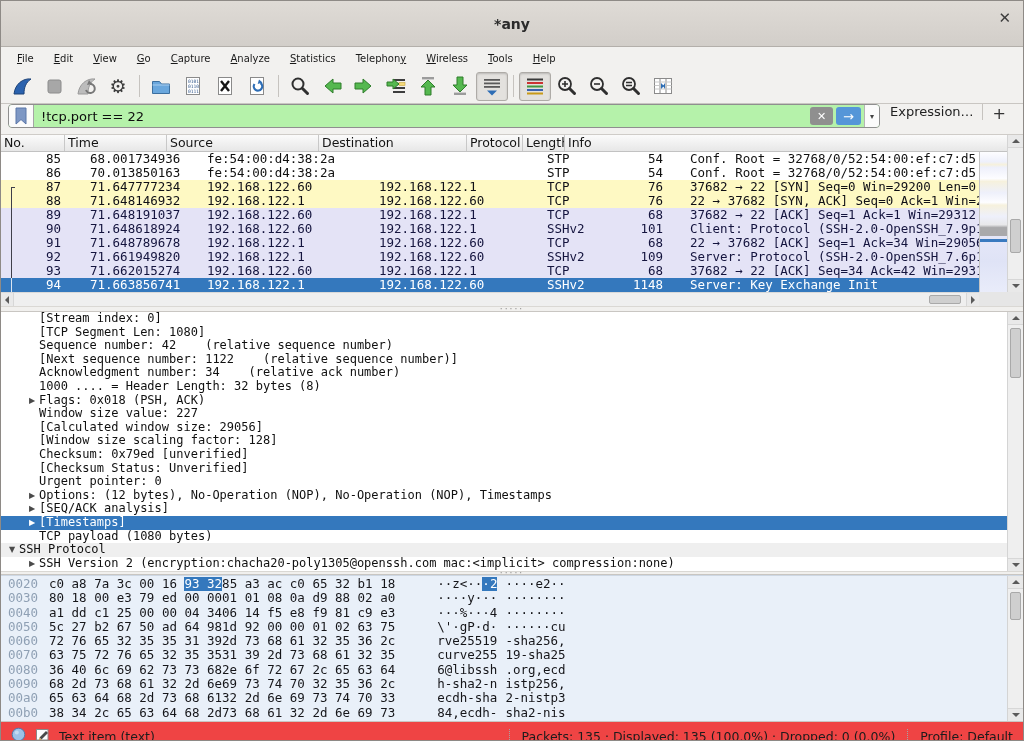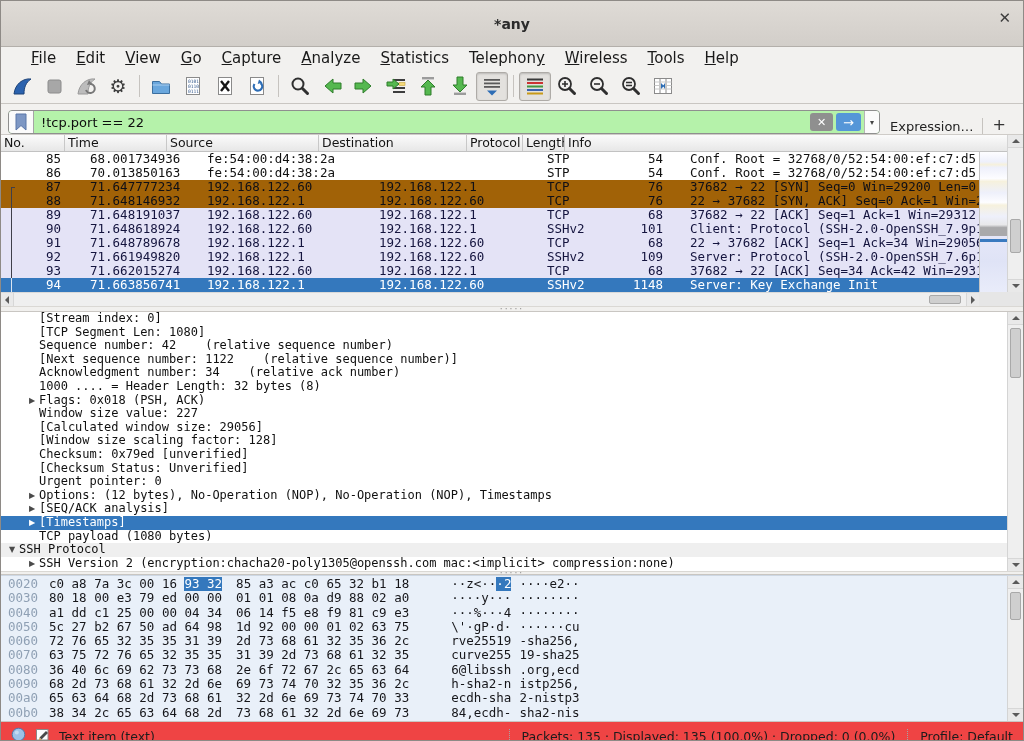--- a/index.html
+++ b/index.html
@@ -9,35 +9,35 @@
     display:flex; flex-direction:column; overflow:hidden; }
 
   
   .titlebar { height:46px; flex:none; background:linear-gradient(#dfdbd6,#d2cec9);
     border-bottom:1px solid #b3afaa; position:relative; display:flex; align-items:center; }
   .title { flex:1; text-align:center; font-weight:bold; font-size:14px; color:#2b2b2b; }
   .close-btn { position:absolute; right:12px; top:8px; font-size:15px; color:#3c3c3c; cursor:default; }
 
   
   .menubar { height:22px; flex:none; background:#f2f1ef; display:flex; align-items:center;
-    padding-left:20px; font-size:15px; color:#1a1a1a; }
+    padding-left:6px; font-size:10px; color:#1a1a1a; }
   .menu-item { padding:1px 10px; white-space:nowrap; }
 
   
   .toolbar { height:35px; flex:none; background:#f2f1ef; border-bottom:1px solid #c9c6c2;
     display:flex; align-items:center; padding-left:5px; }
   .tbtn { width:32px; height:29px; display:flex; align-items:center; justify-content:center; flex:none; }
   .tbtn.pressed { border:1px solid #aeaba7; border-radius:3px; background:#e3e1de;
     box-shadow:inset 0 1px 2px rgba(0,0,0,.18); }
   .tsep { width:1px; height:22px; background:#c6c3bf; margin:0 5px; flex:none; }
   .gear-glyph { font-size:19px; color:#3d3d3d; line-height:1; }
 
   
   .filterbar { height:31px; flex:none; background:#f2f1ef; border-bottom:1px solid #cfccc8;
-    display:flex; align-items:flex-end; padding:0 7px; }
+    display:flex; align-items:flex-start; padding:0 7px; }
   .filter-field { flex:1; height:24px; border:1px solid #8f8f8f; border-radius:4px;
     background:#b5f2aa; display:flex; align-items:center; overflow:hidden; }
   .bookmark-btn { width:25px; height:100%; background:#fbfbfb; border-right:1px solid #a5a5a5;
     display:flex; align-items:center; justify-content:center; flex:none; }
   .filter-text { flex:1; padding-left:7px; font-size:13px; color:#0e0e0e; white-space:pre; overflow:hidden; }
   .filter-clear { width:23px; height:18px; background:#8f8f8f; border-radius:3px; color:#fff;
     font-size:11px; display:flex; align-items:center; justify-content:center; margin-right:3px; flex:none; }
   .filter-apply { width:25px; height:18px; background:#5596d8; border-radius:3px; color:#fff;
     font-size:13px; display:flex; align-items:center; justify-content:center; margin-right:3px; flex:none; }
   .filter-drop { width:15px; height:100%; background:#fbfbfb; border-left:1px solid #b5b5b5;
@@ -58,21 +58,21 @@
   .hcell.info{flex:1; border-right:none;}
   .prows { position:absolute; left:0; top:17px; width:978px; height:140px; overflow:hidden; }
   .prow { display:flex; height:14px; line-height:14px; white-space:pre; cursor:default;gap:20px; }
   .c { overflow:hidden; flex:none; }
   .c.no{width:64px; text-align:right; padding-right:4px; position:relative;}
   .c.time{width:102px; padding-left:5px;}
   .c.src{width:152px;} .c.dst{width:148px;} .c.proto{width:56px;}
   .c.len{width:42px; text-align:right; padding-right:2px;}
   .c.info{flex:1; padding-left:5px;}
   .r-plain{background:#fff; color:#101010;}
-  .r-gray{background:#a16207; color:#0f0f16;}
+  .r-gray{background:#fef9c3; color:#0f0f16;}
   .r-tcp{background:#e4e3f6; color:#14143e;}
   .r-sel{background:#3478bd; color:#fff;}
   .rel::before{content:""; position:absolute; left:10px; top:0; bottom:0; width:1px; background:#3f3f4a;}
   .rel-start::before{top:7px;}
   .rel-start::after{content:""; position:absolute; left:10px; top:7px; width:4px; height:1px; background:#3f3f4a;}
   .r-sel .rel::before{background:#d9e5f2;}
   .minimap { position:absolute; left:978px; top:17px; width:30px; height:140px;
     border-left:1px solid #c4c4c4;
     background:linear-gradient(to bottom,
       #fdfdff 0%, #eef0fb 7%, #f6f1dd 9%, #eef0fb 11%, #fdfdff 19%, #f6f1dd 21%,
@@ -117,21 +117,21 @@
   .drow.sel .dexp{ color:#fff; }
   .drow.shaded { background:#efefef; }
   .vscroll.dt { top:0; bottom:0; height:auto; }
 
   
   .hex { height:146px; flex:none; position:relative; background:#e9f0f9; overflow:hidden;
     border-top:1px solid #cdd7e3; font-family:"DejaVu Sans Mono", monospace; font-size:12.5px; color:#16161a; }
   .hxrows { position:absolute; left:0; top:1px; right:16px; bottom:0; overflow:hidden; }
   .hxrow { display:flex; height:14.3px; line-height:14.3px; white-space:pre; }
   .hoff { width:48px; flex:none; padding-left:7px; color:#8fa0b4; }
-  .hgrp.g2 { margin-left:14px; }
+  .hgrp.g2 { }
   .agrp.a1 { margin-left:42px;text-align:right; }
   .agrp.a2 { margin-left:8px; }
   .hl { background:#3478bd; color:#fff; }
   .vscroll.hx { top:0; bottom:0; height:auto; }
 
   
   .status { height:29px; flex:none; background:#ef4444; border-top:1px solid #c9c6c2;
     display:flex; align-items:center; font-size:12.5px; color:#1c1c1c; padding:0 10px; }
   .status-left { display:flex; align-items:center; gap:9px; flex:1; min-width:0; }
   .status-right { display:flex; align-items:center; gap:12px; white-space:nowrap; }

